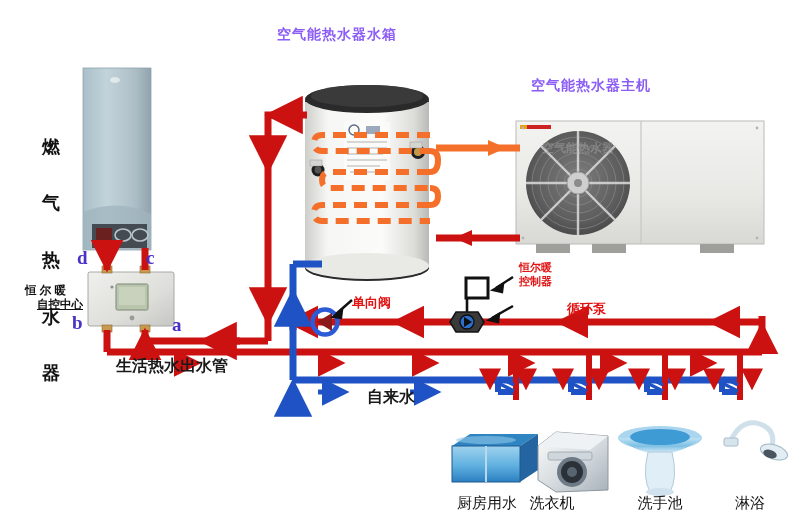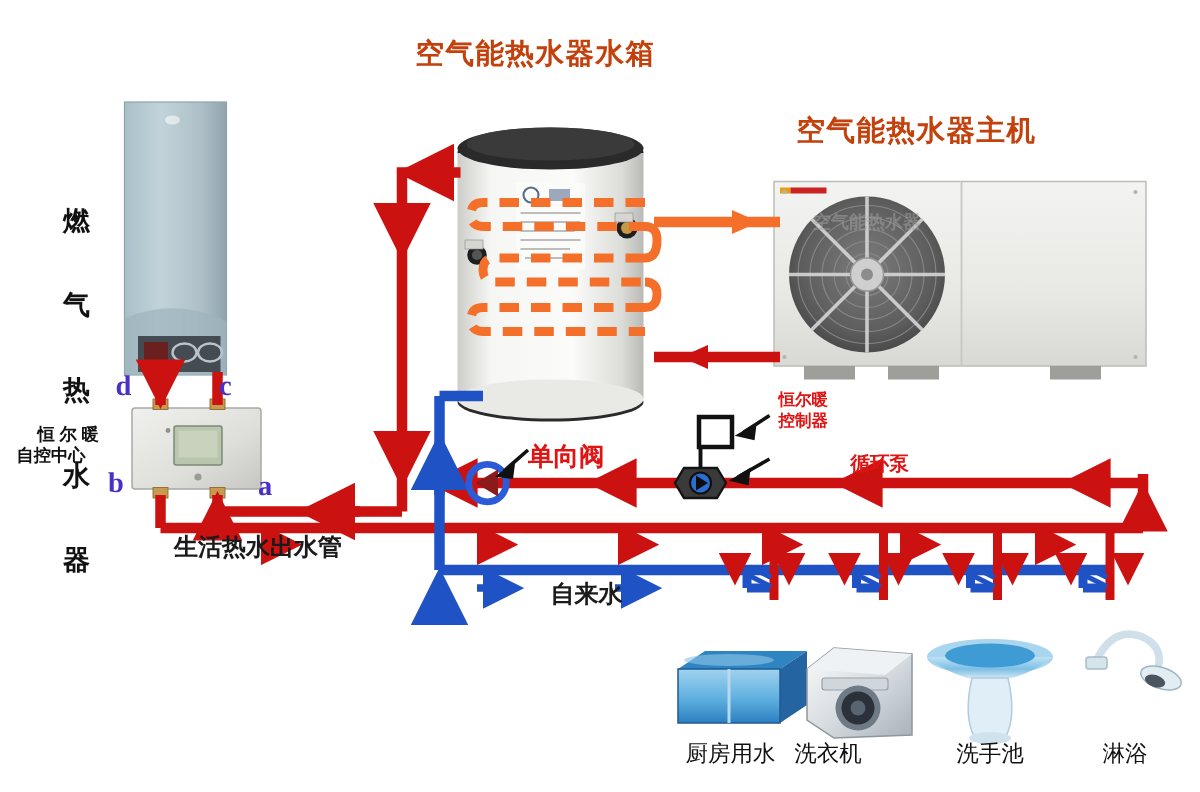--- a/index.html
+++ b/index.html
@@ -23,22 +23,22 @@
     width: 800px;
     height: 528px;
   }
   .lbl {
     position: absolute;
     white-space: pre;
     line-height: 1.05;
     font-weight: bold;
   }
   .title-blk {
-    font-size: 19px;
-    color: #c2410c;
+    font-size: 14px;
+    color: #8b5cf6;
     letter-spacing: 1px;
   }
   .red-lbl {
     font-size: 11px;
     color: #e11414;
     font-weight: bold;
     text-align: center;
   }
   .dark-lbl {
     font-size: 16px;
@@ -437,28 +437,28 @@
 
   <div class="lbl vert-lbl" style="left:40px; top:100px;">
     <span>燃</span>
     <span>气</span>
     <span>热</span>
     <span>水</span>
     <span>器</span>
   </div>
 
   <div class="lbl small-dark" style="left:25px; top:284px;">恒 尔 暖</div>
-  <div class="lbl small-dark" style="left:11px; top:298px;">自控中心</div>
+  <div class="lbl small-dark" style="left:37px; top:298px;text-decoration:underline;">自控中心</div>
 
   <div class="lbl port-lbl" style="left:77px; top:248px;">d</div>
   <div class="lbl port-lbl" style="left:146px; top:248px;">c</div>
   <div class="lbl port-lbl" style="left:72px; top:313px;">b</div>
   <div class="lbl port-lbl" style="left:172px; top:315px;">a</div>
 
-  <div class="lbl red-lbl" style="left:352px; top:296px; font-size:17px;">单向阀</div>
+  <div class="lbl red-lbl" style="left:352px; top:296px; font-size:13px;">单向阀</div>
 
   <div class="lbl red-lbl" style="left:519px; top:302px; font-size:13px;margin-left:48px;">循环泵</div>
 
   <div class="lbl red-lbl" style="left:519px; top:262px;">恒尔暖</div>
   <div class="lbl red-lbl" style="left:519px; top:276px;">控制器</div>
 
   <div class="lbl dark-lbl" style="left:116px; top:358px;">生活热水出水管</div>
 
   <div class="lbl dark-lbl" style="left:320px; top:389px;margin-left:47px;">自来水</div>
 

